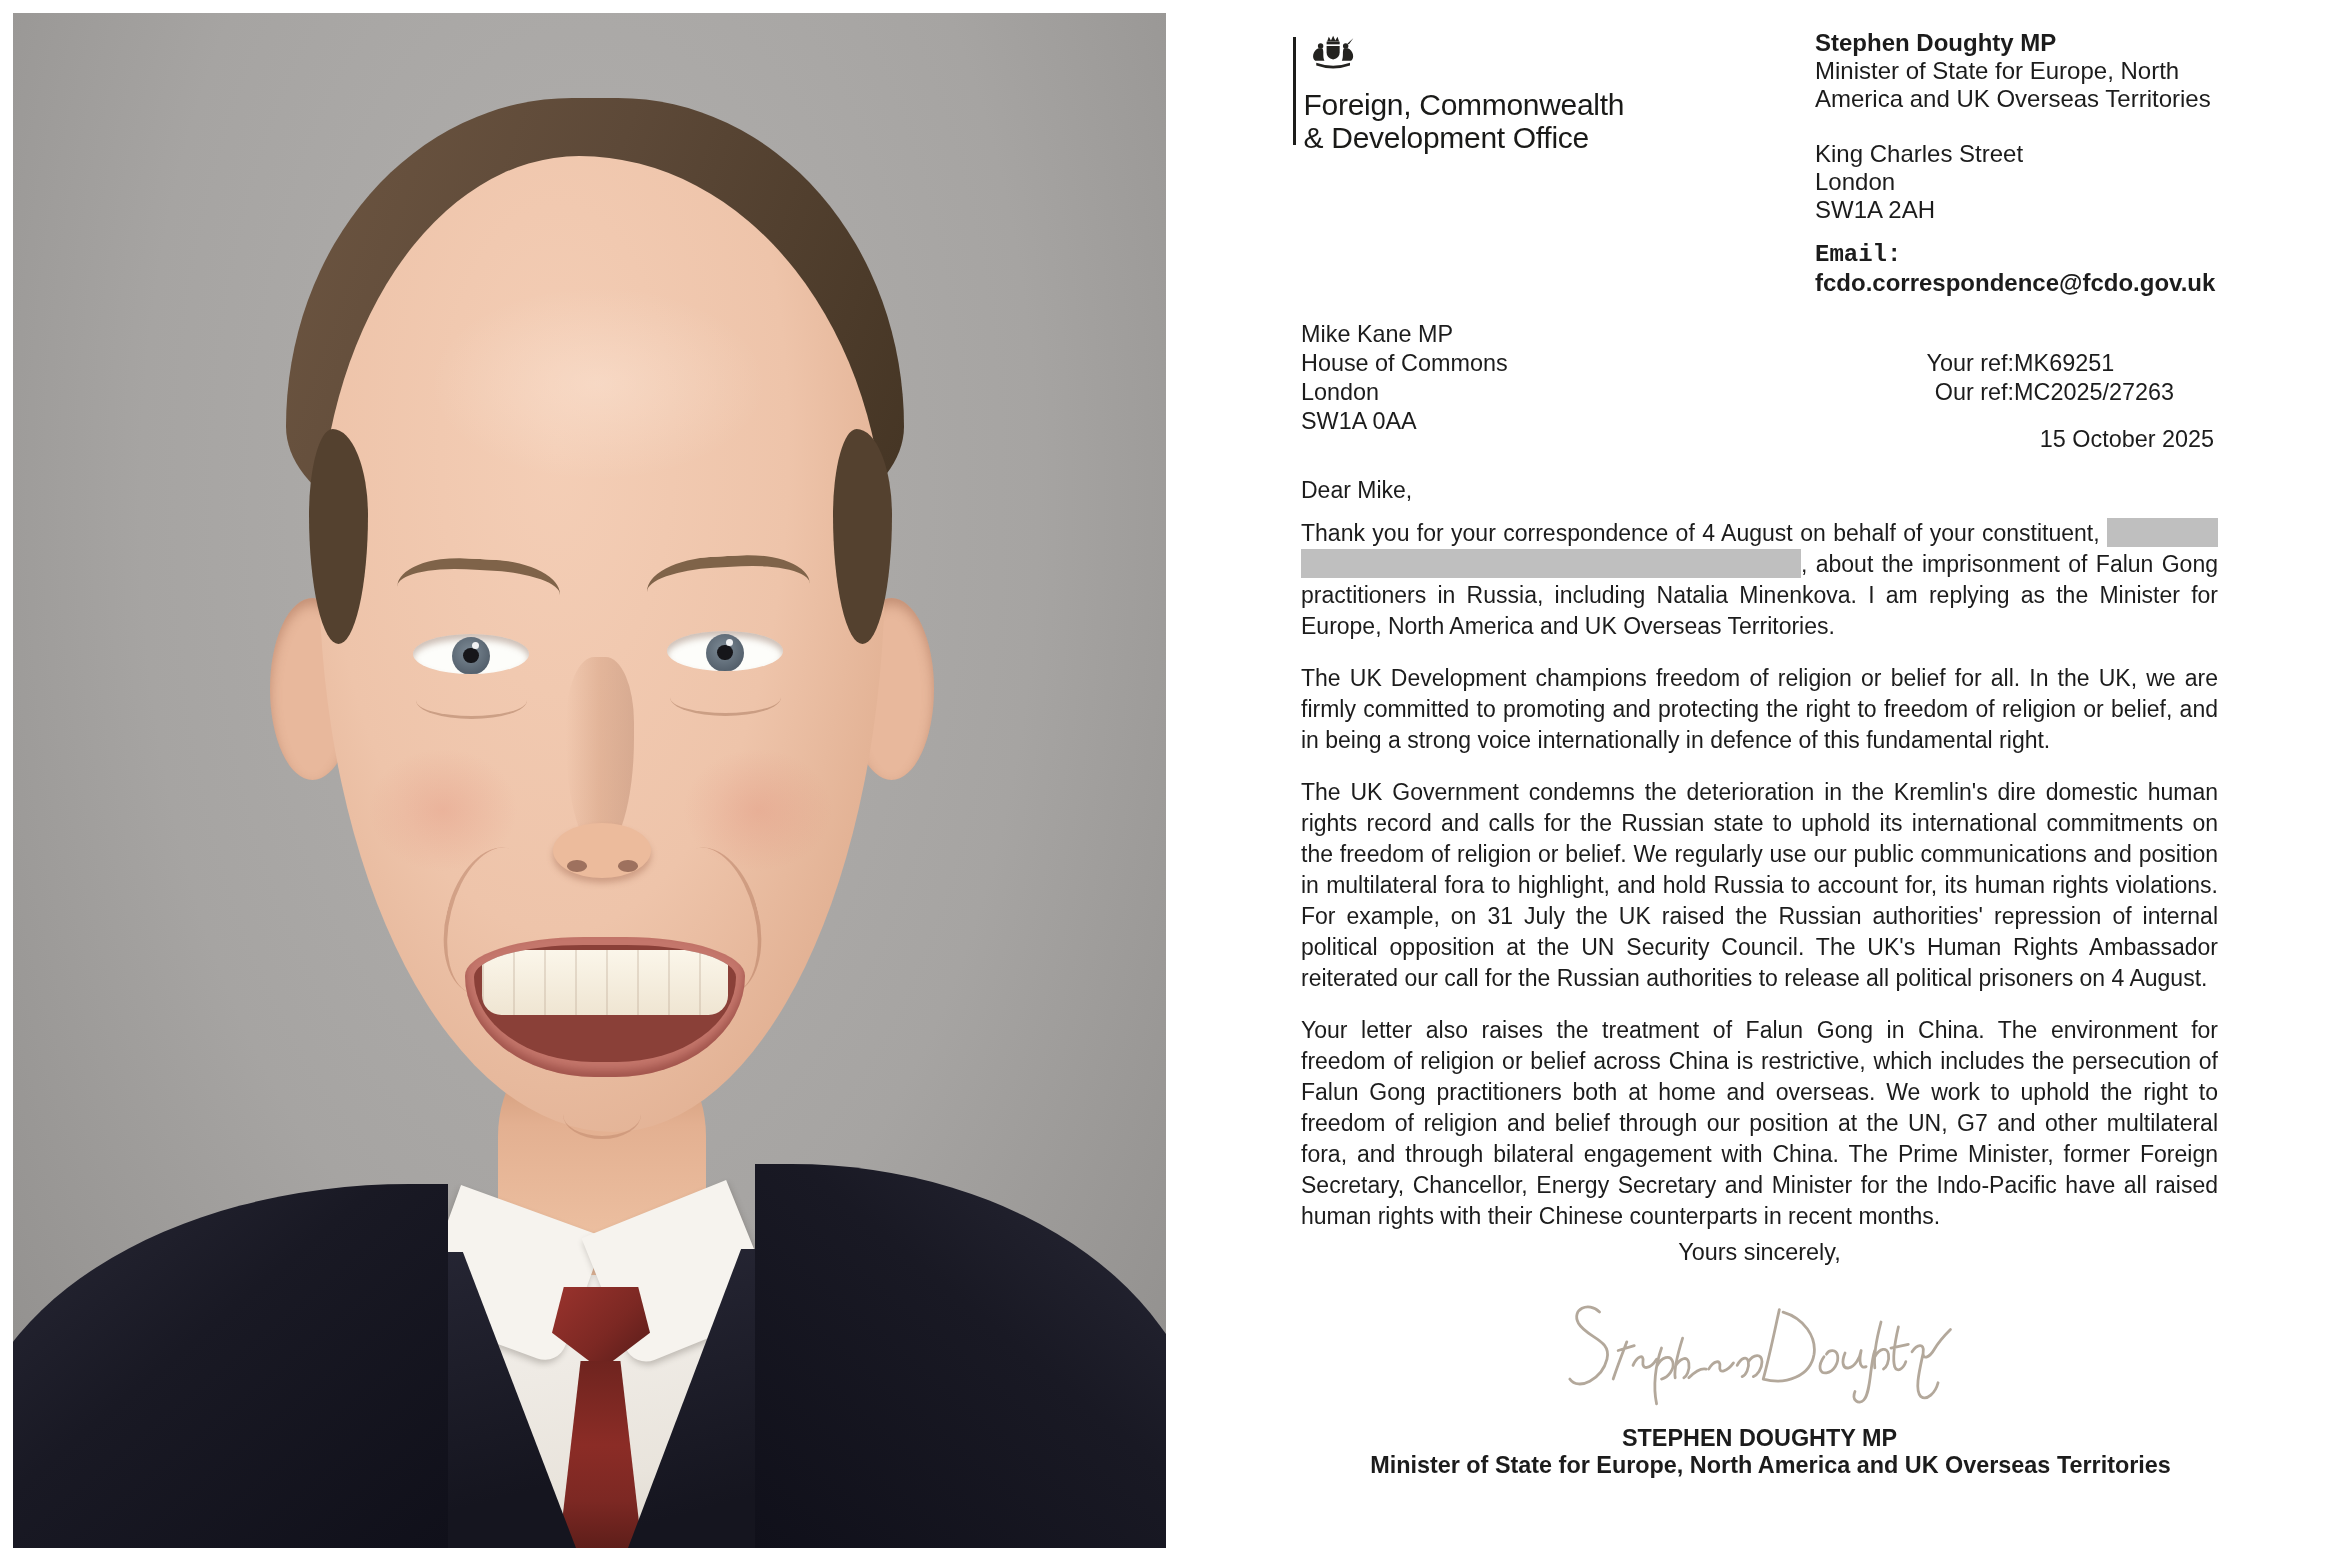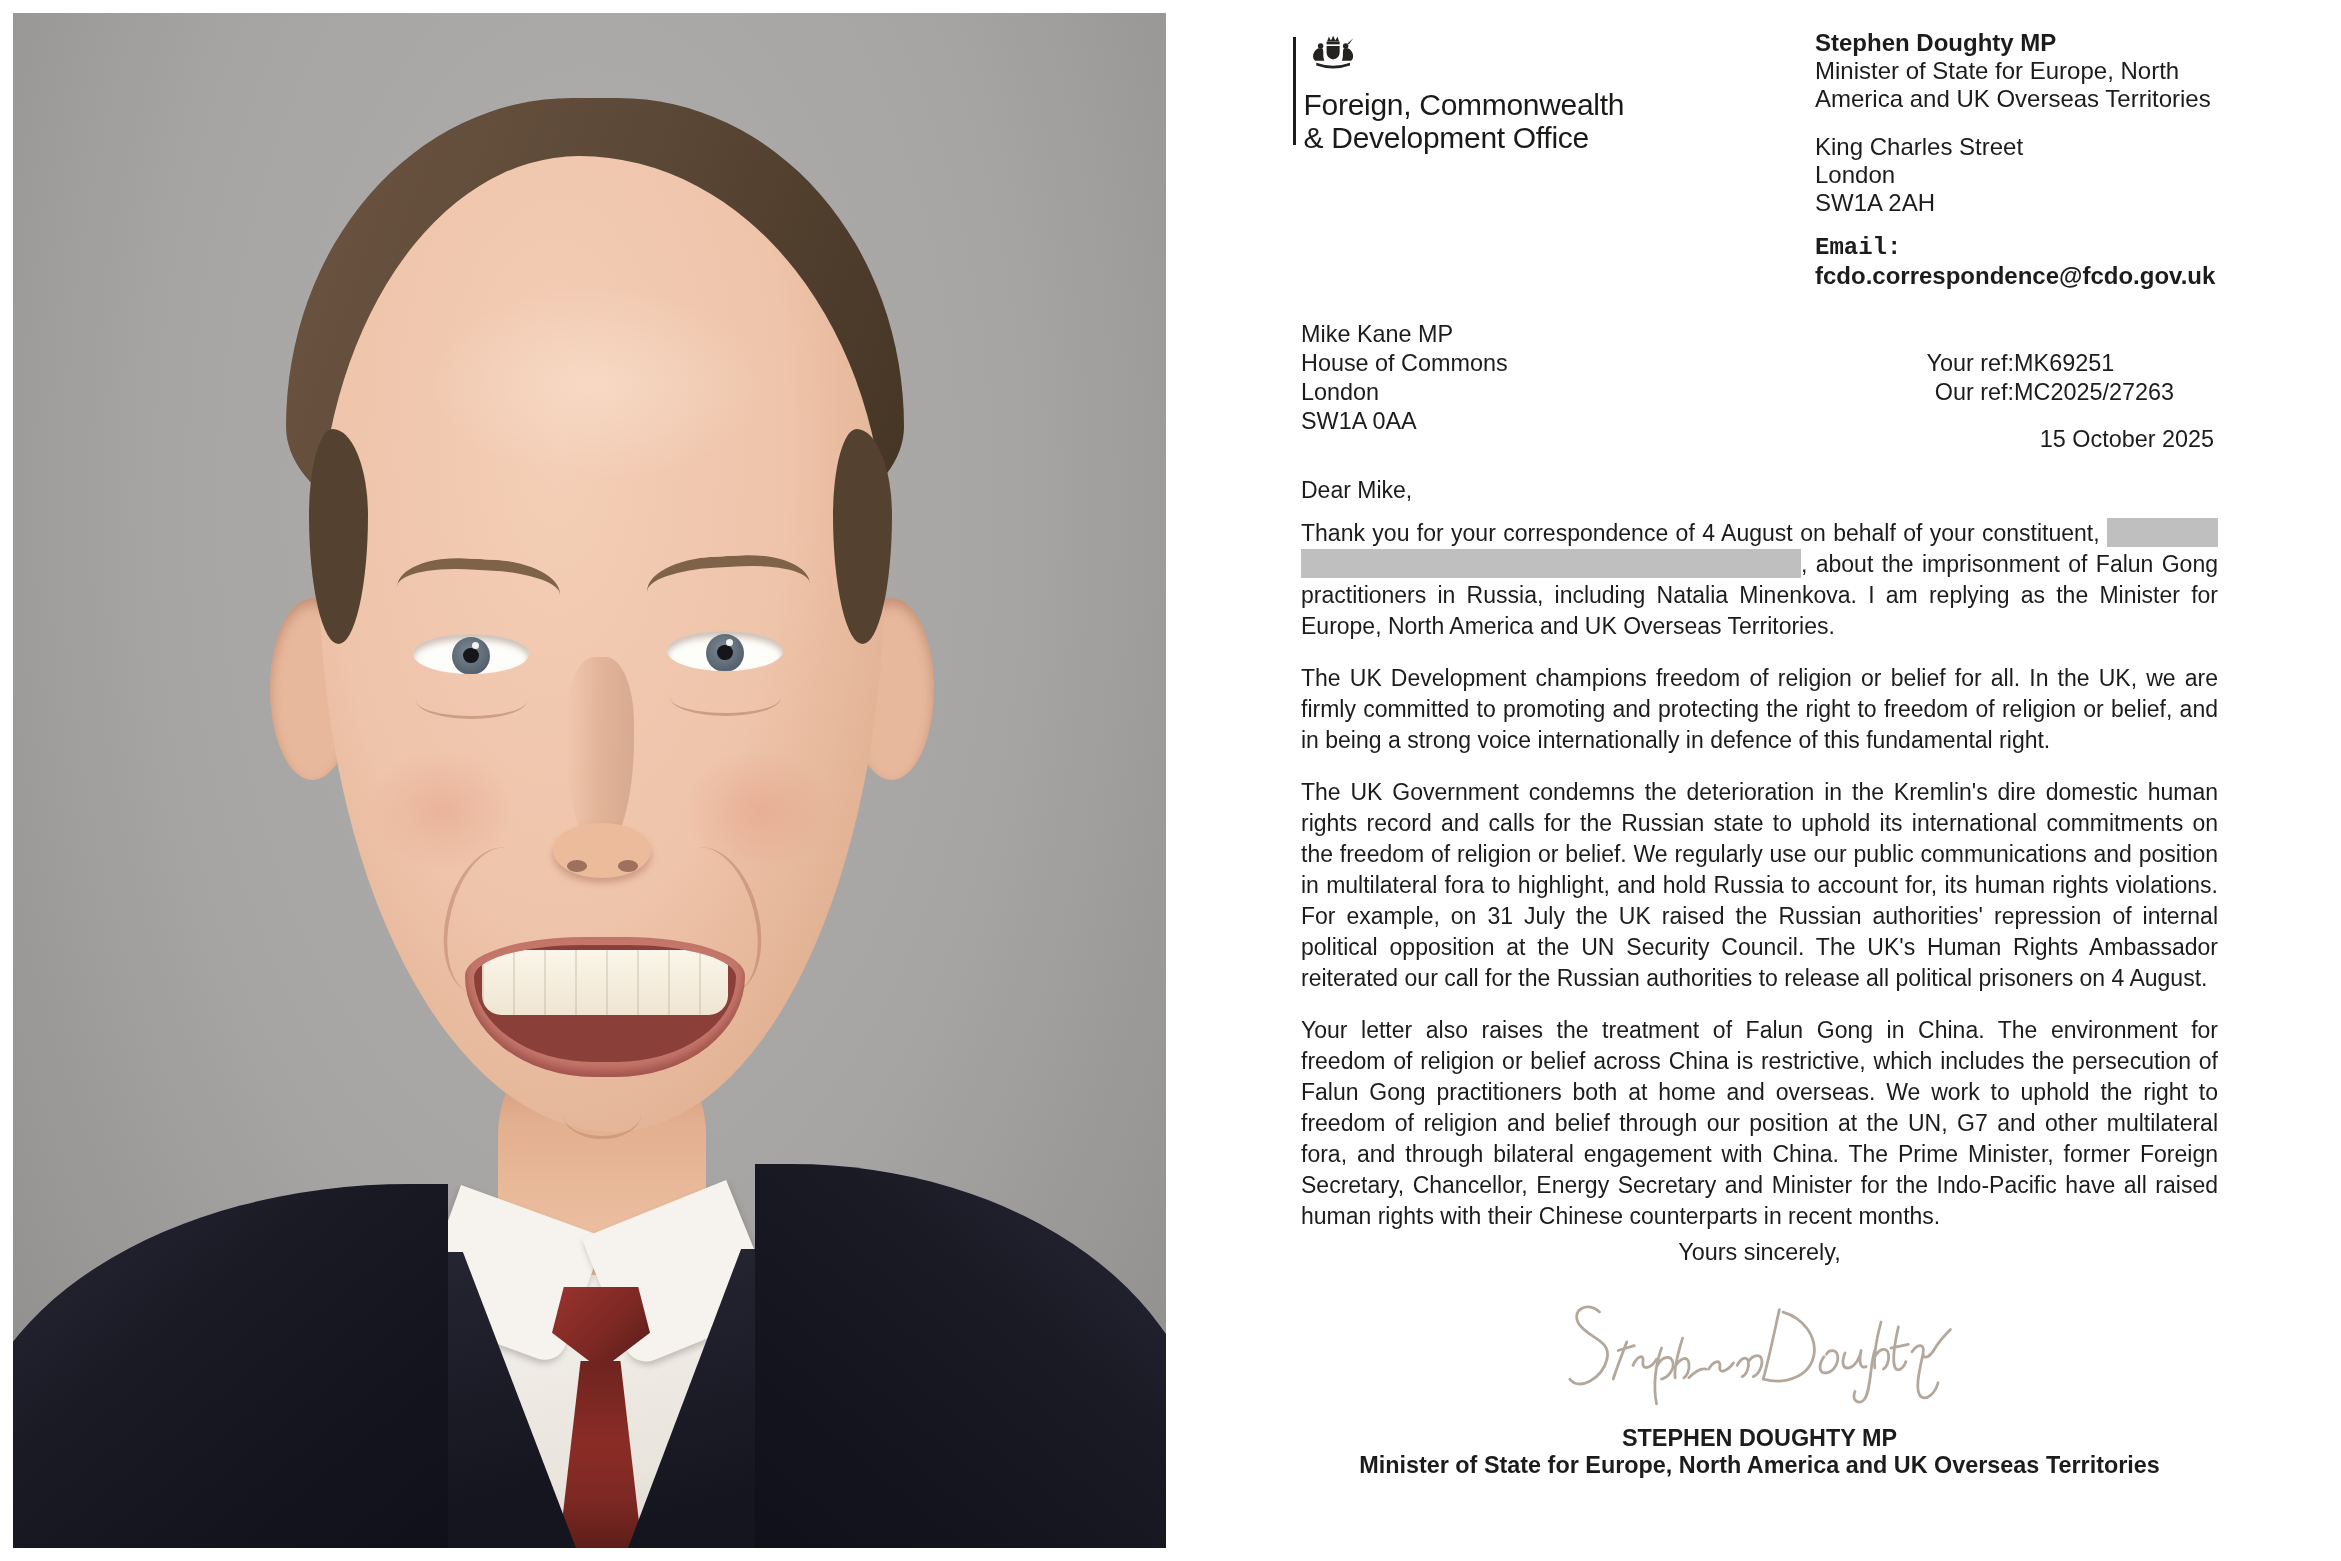--- a/index.html
+++ b/index.html
@@ -79,39 +79,39 @@
   .jacket.right{right:-44px;width:455px;height:384px;border-top-right-radius:92% 80%;background:linear-gradient(220deg,#2a2a38 0%,var(--suit,#191924) 45%,#10101a 100%);}
 
   
   .letter{position:absolute;left:1301px;top:0;width:917px;height:1561px;font-size:23px;}
   .letter .abs{position:absolute;}
   .logo-bar{left:-7.8px;top:37px;width:2.6px;height:108px;background:#1d1d1b;}
   .crest{left:2.6px;top:34px;width:55px;height:49px;}
   .dept{left:2.6px;top:88px;font-size:30px;line-height:33px;color:#1a1a18;letter-spacing:-0.3px;white-space:nowrap;}
   .sender{left:514px;top:29px;width:403px;font-size:24px;line-height:28px;}
   .sender .b{font-weight:bold;}
-  .sender .gap1{margin-top:20px;} .sender .gap2{margin-top:17px;font-family:Liberation Mono, monospace;}
+  .sender .gap1{margin-top:27px;} .sender .gap2{margin-top:17px;font-family:Liberation Mono, monospace;}
   .recipient{left:0;top:320px;font-size:23.4px;line-height:29px;}
   .refs{right:3.9px;top:349px;font-size:23.4px;line-height:29px;text-align:right;}
   .ref-row{display:flex;justify-content:flex-end;}
   .ref-value{display:inline-block;width:200px;text-align:left;}
   .date{right:3.9px;top:426px;font-size:23.4px;text-align:center;}
   .salutation{left:0;top:477px;}
   .body-text-block{left:0;top:518px;width:917px;}
   .para{margin-bottom:21px;}
   .line{height:31px;line-height:31px;overflow:hidden;}
   .jline{text-align:justify;}
   .jline::after{content:"";display:inline-block;width:100%;height:0;}
   .line.last{text-align:left;}
   .redact{display:inline-block;height:29px;background:var(--redact,#bfbfbf);vertical-align:-5.9px;}
   .closing{left:0;top:1239px;width:917px;text-align:center;font-size:23.4px;}
   .sig-wrap{left:257px;top:1291px;width:403px;height:124px;}
   .sig-wrap svg{width:100%;height:100%;}
   .signoff1{left:0;top:1425px;width:917px;text-align:center;font-size:23.4px;font-weight:bold;line-height:27px;}
-  .signoff2{left:0;top:1452px;width:917px;text-align:center;font-size:23.4px;font-weight:bold;line-height:27px;}
+  .signoff2{left:11px;top:1452px;width:917px;text-align:center;font-size:23.4px;font-weight:bold;line-height:27px;}
 </style>
 </head>
 <body>
 
 <div id="canvas">
 
   <div class="photo" title="Official portrait photograph of a smiling man with short brown hair wearing a dark navy suit, white shirt and dark red tie against a grey studio background" style="--bgtop: #b2b0ae; --bgbot: #8f8d8b; --suit: #191924; --shirt: #f4f1ed; --tie: #7c2823; --skin: #eec4aa; --hair: #5d4938;">
     <div class="hair-back"></div>
     <div class="ear left"></div>
     <div class="ear right"></div>

